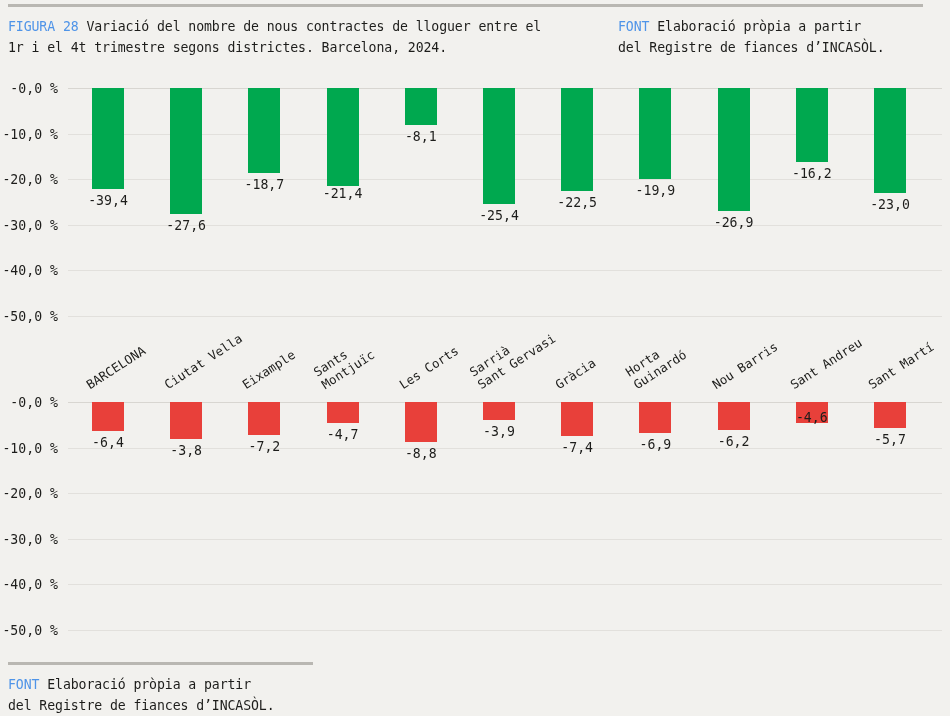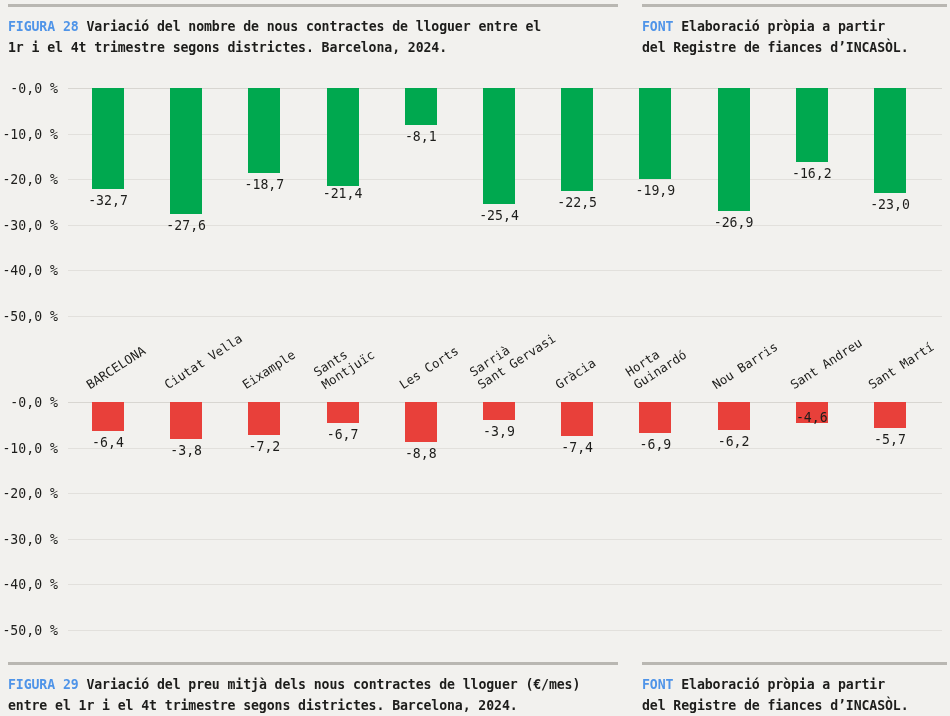--- a/index.html
+++ b/index.html
@@ -12,22 +12,20 @@
     height: 716px;
     position: relative;
     font-family: "DejaVu Sans Mono", "Liberation Mono", monospace;
     overflow: hidden;
   }
 
   
   .caption-block {
     position: absolute;
     display: flex;
-    gap: 24px;
-    font-weight: bold;
   }
   .caption-col {
     position: relative;
   }
   .caption-col .rule {
     height: 3px;
     background: #b9b7b2;
     width: 100%;
     margin-bottom: 9px;
   }
@@ -153,21 +151,21 @@
       <div class="gridline" style="top: 91.2px;"></div>
       <div class="ytick" style="top: 91.2px;">-20,0 %</div>
       <div class="gridline" style="top: 136.8px;"></div>
       <div class="ytick" style="top: 136.8px;">-30,0 %</div>
       <div class="gridline" style="top: 182.4px;"></div>
       <div class="ytick" style="top: 182.4px;">-40,0 %</div>
       <div class="gridline" style="top: 228px;"></div>
       <div class="ytick" style="top: 228px;">-50,0 %</div>
       <div class="bar" style="left: 24px; width: 32px;">
         <div class="bar-rect bar-green" style="height: 100.776px;"></div>
-        <div class="bar-value" style="top: 104.776px;">-32,7</div>
+        <div class="bar-value" style="top: 104.776px;">-39,4</div>
       </div>
       <div class="bar" style="left: 102.2px; width: 32px;">
         <div class="bar-rect bar-green" style="height: 125.856px;"></div>
         <div class="bar-value" style="top: 129.856px;">-27,6</div>
       </div>
       <div class="bar" style="left: 180.4px; width: 32px;">
         <div class="bar-rect bar-green" style="height: 85.272px;"></div>
         <div class="bar-value" style="top: 89.272px;">-18,7</div>
       </div>
       <div class="bar" style="left: 258.6px; width: 32px;">
@@ -243,21 +241,21 @@
       <div class="bar" style="left: 102.2px; width: 32px;">
         <div class="bar-rect bar-red" style="height: 37.392px;"></div>
         <div class="bar-value" style="top: 41.392px;">-3,8</div>
       </div>
       <div class="bar" style="left: 180.4px; width: 32px;">
         <div class="bar-rect bar-red" style="height: 32.832px;"></div>
         <div class="bar-value" style="top: 36.832px;">-7,2</div>
       </div>
       <div class="bar" style="left: 258.6px; width: 32px;">
         <div class="bar-rect bar-red" style="height: 21.432px;"></div>
-        <div class="bar-value" style="top: 25.432px;">-6,7</div>
+        <div class="bar-value" style="top: 25.432px;">-4,7</div>
       </div>
       <div class="bar" style="left: 336.8px; width: 32px;">
         <div class="bar-rect bar-red" style="height: 40.128px;"></div>
         <div class="bar-value" style="top: 44.128px;">-8,8</div>
       </div>
       <div class="bar" style="left: 415px; width: 32px;">
         <div class="bar-rect bar-red" style="height: 17.784px;"></div>
         <div class="bar-value" style="top: 21.784px;">-3,9</div>
       </div>
       <div class="bar" style="left: 493.2px; width: 32px;">
@@ -277,23 +275,18 @@
         <div class="bar-value" style="top: 8px;">-4,6</div>
       </div>
       <div class="bar" style="left: 806px; width: 32px;">
         <div class="bar-rect bar-red" style="height: 25.992px;"></div>
         <div class="bar-value" style="top: 29.992px;">-5,7</div>
       </div>
     </div>
 </div>
 
 <div class="caption-block" id="caption-bottom">
-  <div class="caption-col col-left">
-    <div class="rule"></div>
-    <div class="caption-text"><span class="fig-tag">FIGURA 29</span>  <span>Variació del preu mitjà dels nous contractes de lloguer (€/mes)
-entre el 1r i el 4t trimestre segons districtes. Barcelona, 2024.</span></div>
-  </div>
   <div class="caption-col col-right">
     <div class="rule"></div>
     <div class="caption-text"><span class="fig-tag">FONT</span>  <span>Elaboració pròpia a partir
 del Registre de fiances d’INCASÒL.</span></div>
   </div>
 </div>
 
 </body></html>

